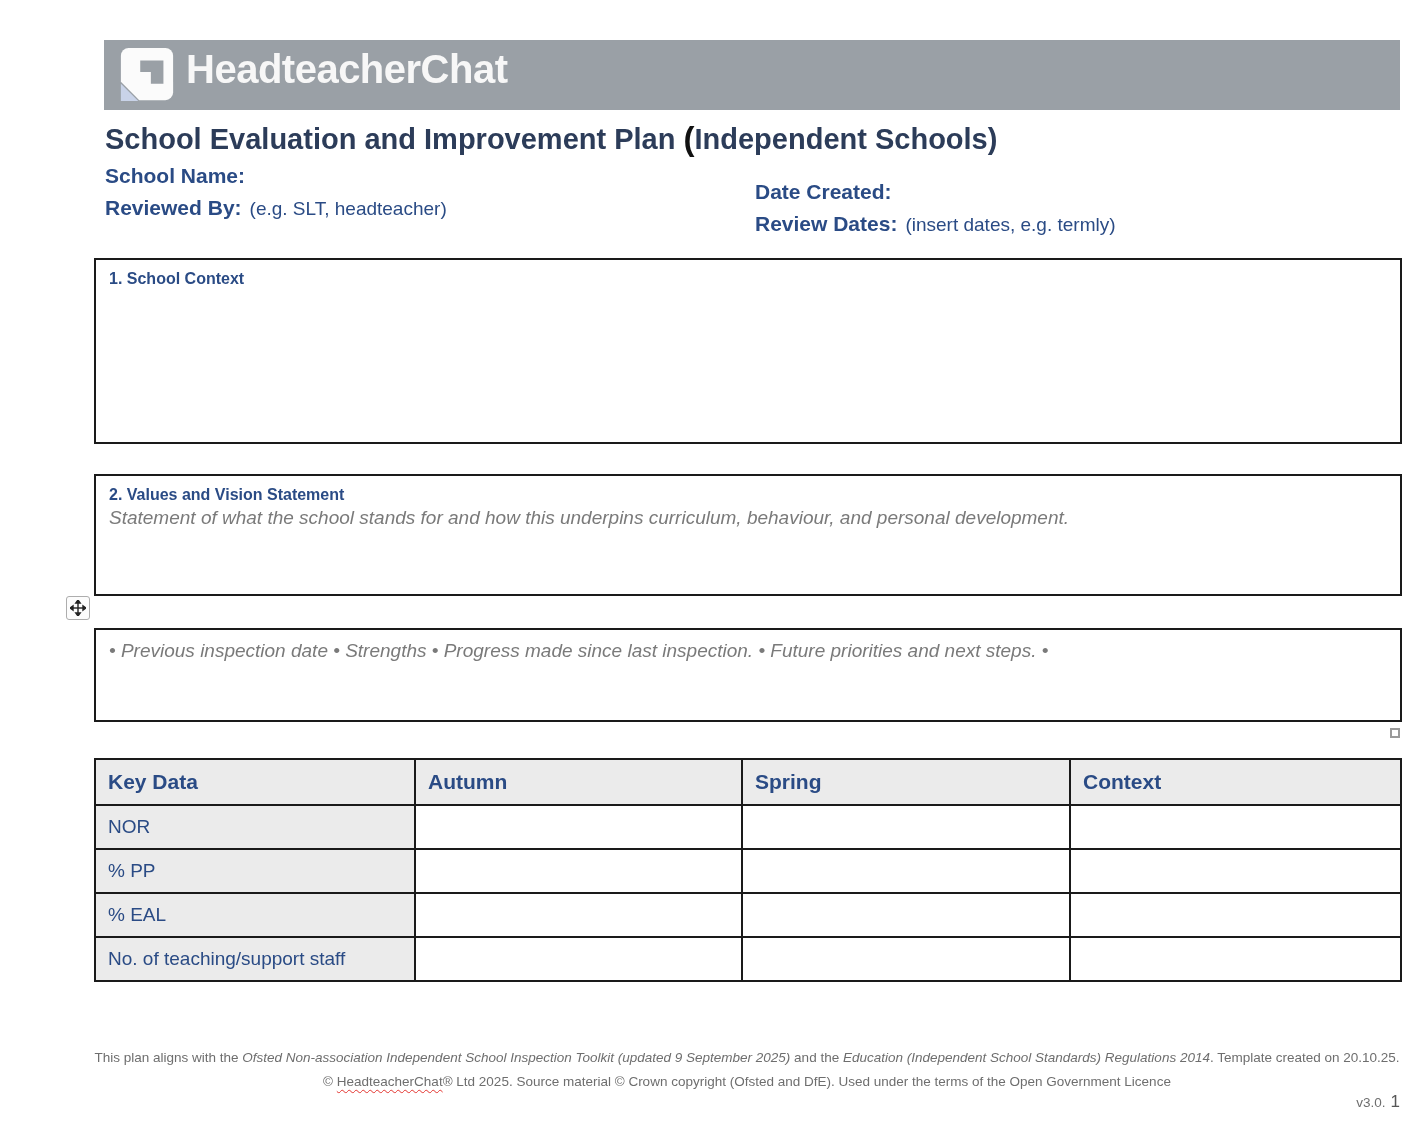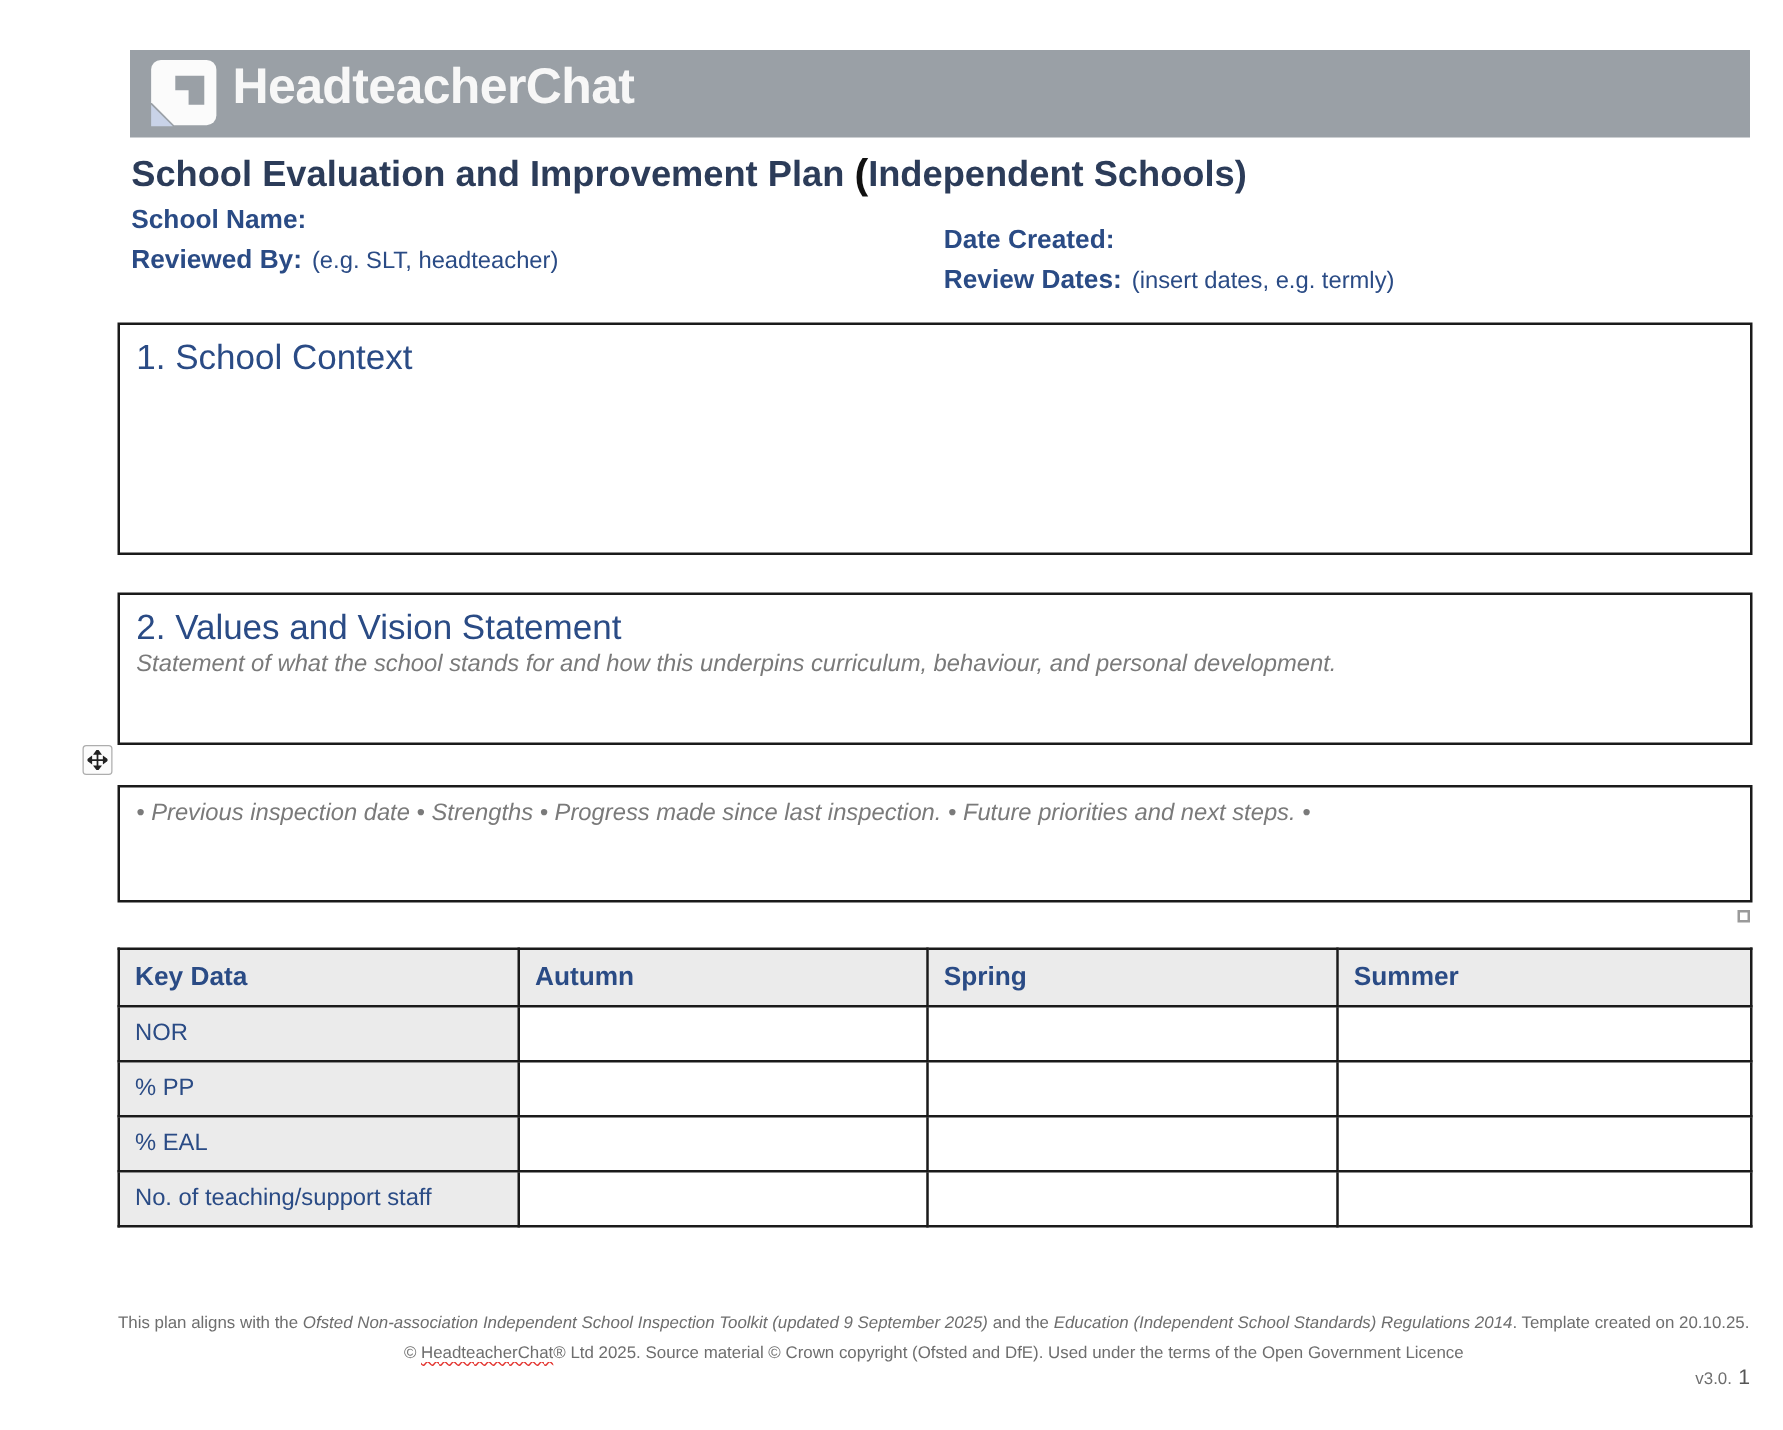--- a/index.html
+++ b/index.html
@@ -22,21 +22,21 @@
   .meta .label{font-size:21px;font-weight:bold;color:#2A4B85;}
   .meta .hint{font-size:19px;color:#2A4B85;margin-left:8px;}
   .meta .right{position:absolute;left:650px;top:0;white-space:nowrap;margin-top:16px;}
 
   
   .sec-box{position:absolute;left:94px;width:1278px;border:2px solid #1A1A1A;
            background:#ffffff;padding:8px 13px;}
   .sec-1{top:258px;height:166px;}
   .sec-2{top:474px;height:102px;}
   .sec-3{top:628px;height:74px;}
-  .sec-box h2{margin:2px 0 3px 0;font-size:28px;font-weight:normal;color:#2A4B85;}
+  .sec-box h2{margin:2px 0 3px 0;font-size:16px;font-weight:bold;color:#2A4B85;}
   .sec-box p{margin:2px 0 0 0;font-size:19px;font-style:italic;color:#7A7A7A;}
 
   
   .move-handle{position:absolute;left:66px;top:596px;width:24px;height:24px;background:#FCFCFC;
                border:1px solid #ADADAD;border-radius:3px;display:flex;align-items:center;
                justify-content:center;box-sizing:border-box;}
   .resize-handle{position:absolute;left:1390px;top:728px;width:10px;height:10px;background:#ffffff;
                border:2px solid #9A9A9A;box-sizing:border-box;}
 
   
@@ -121,21 +121,21 @@
       <col style="width:320px">
         <col style="width:327px">
       <col style="width:328px">
         <col style="width:331px">
     </colgroup>
     <thead>
       <tr>
         <th>Key Data</th>
         <th>Autumn</th>
         <th>Spring</th>
-        <th>Summer</th>
+        <th>Context</th>
       </tr>
     </thead>
     <tbody>
       <tr>
         <td class="lbl">NOR</td>
         <td class="cell"></td>
         <td class="cell"></td>
         <td class="cell"></td>
       </tr>
       <tr>

